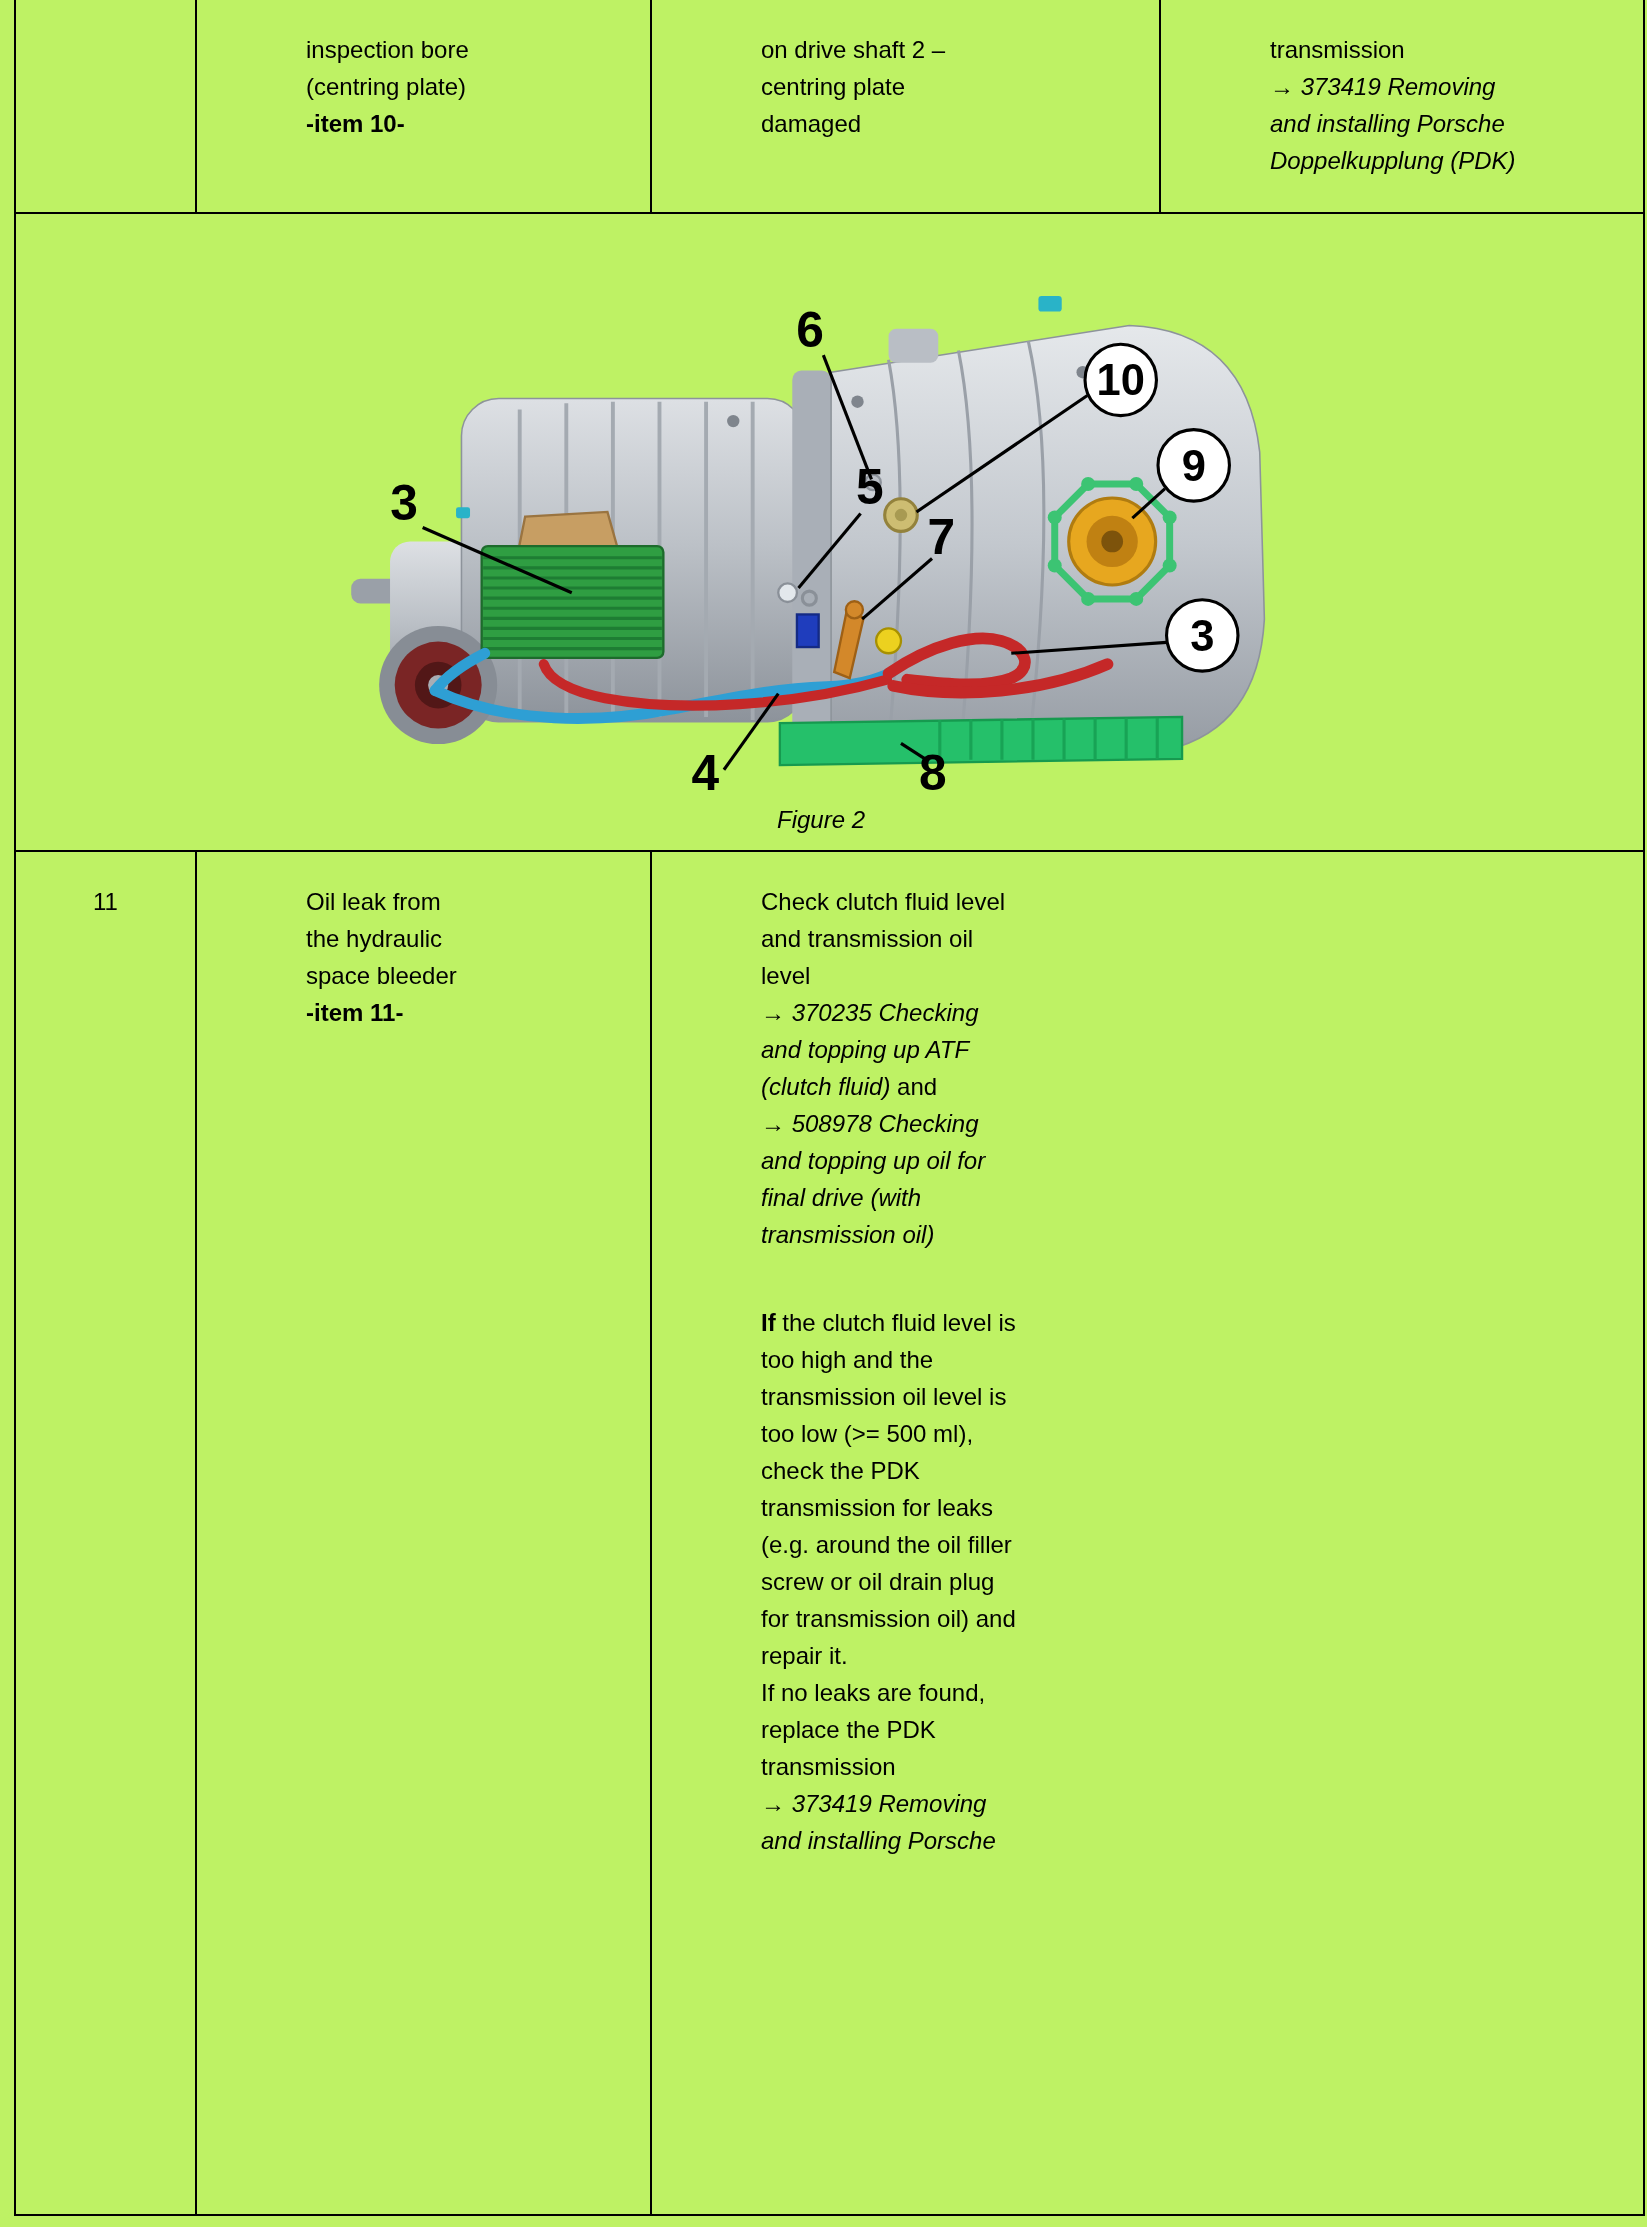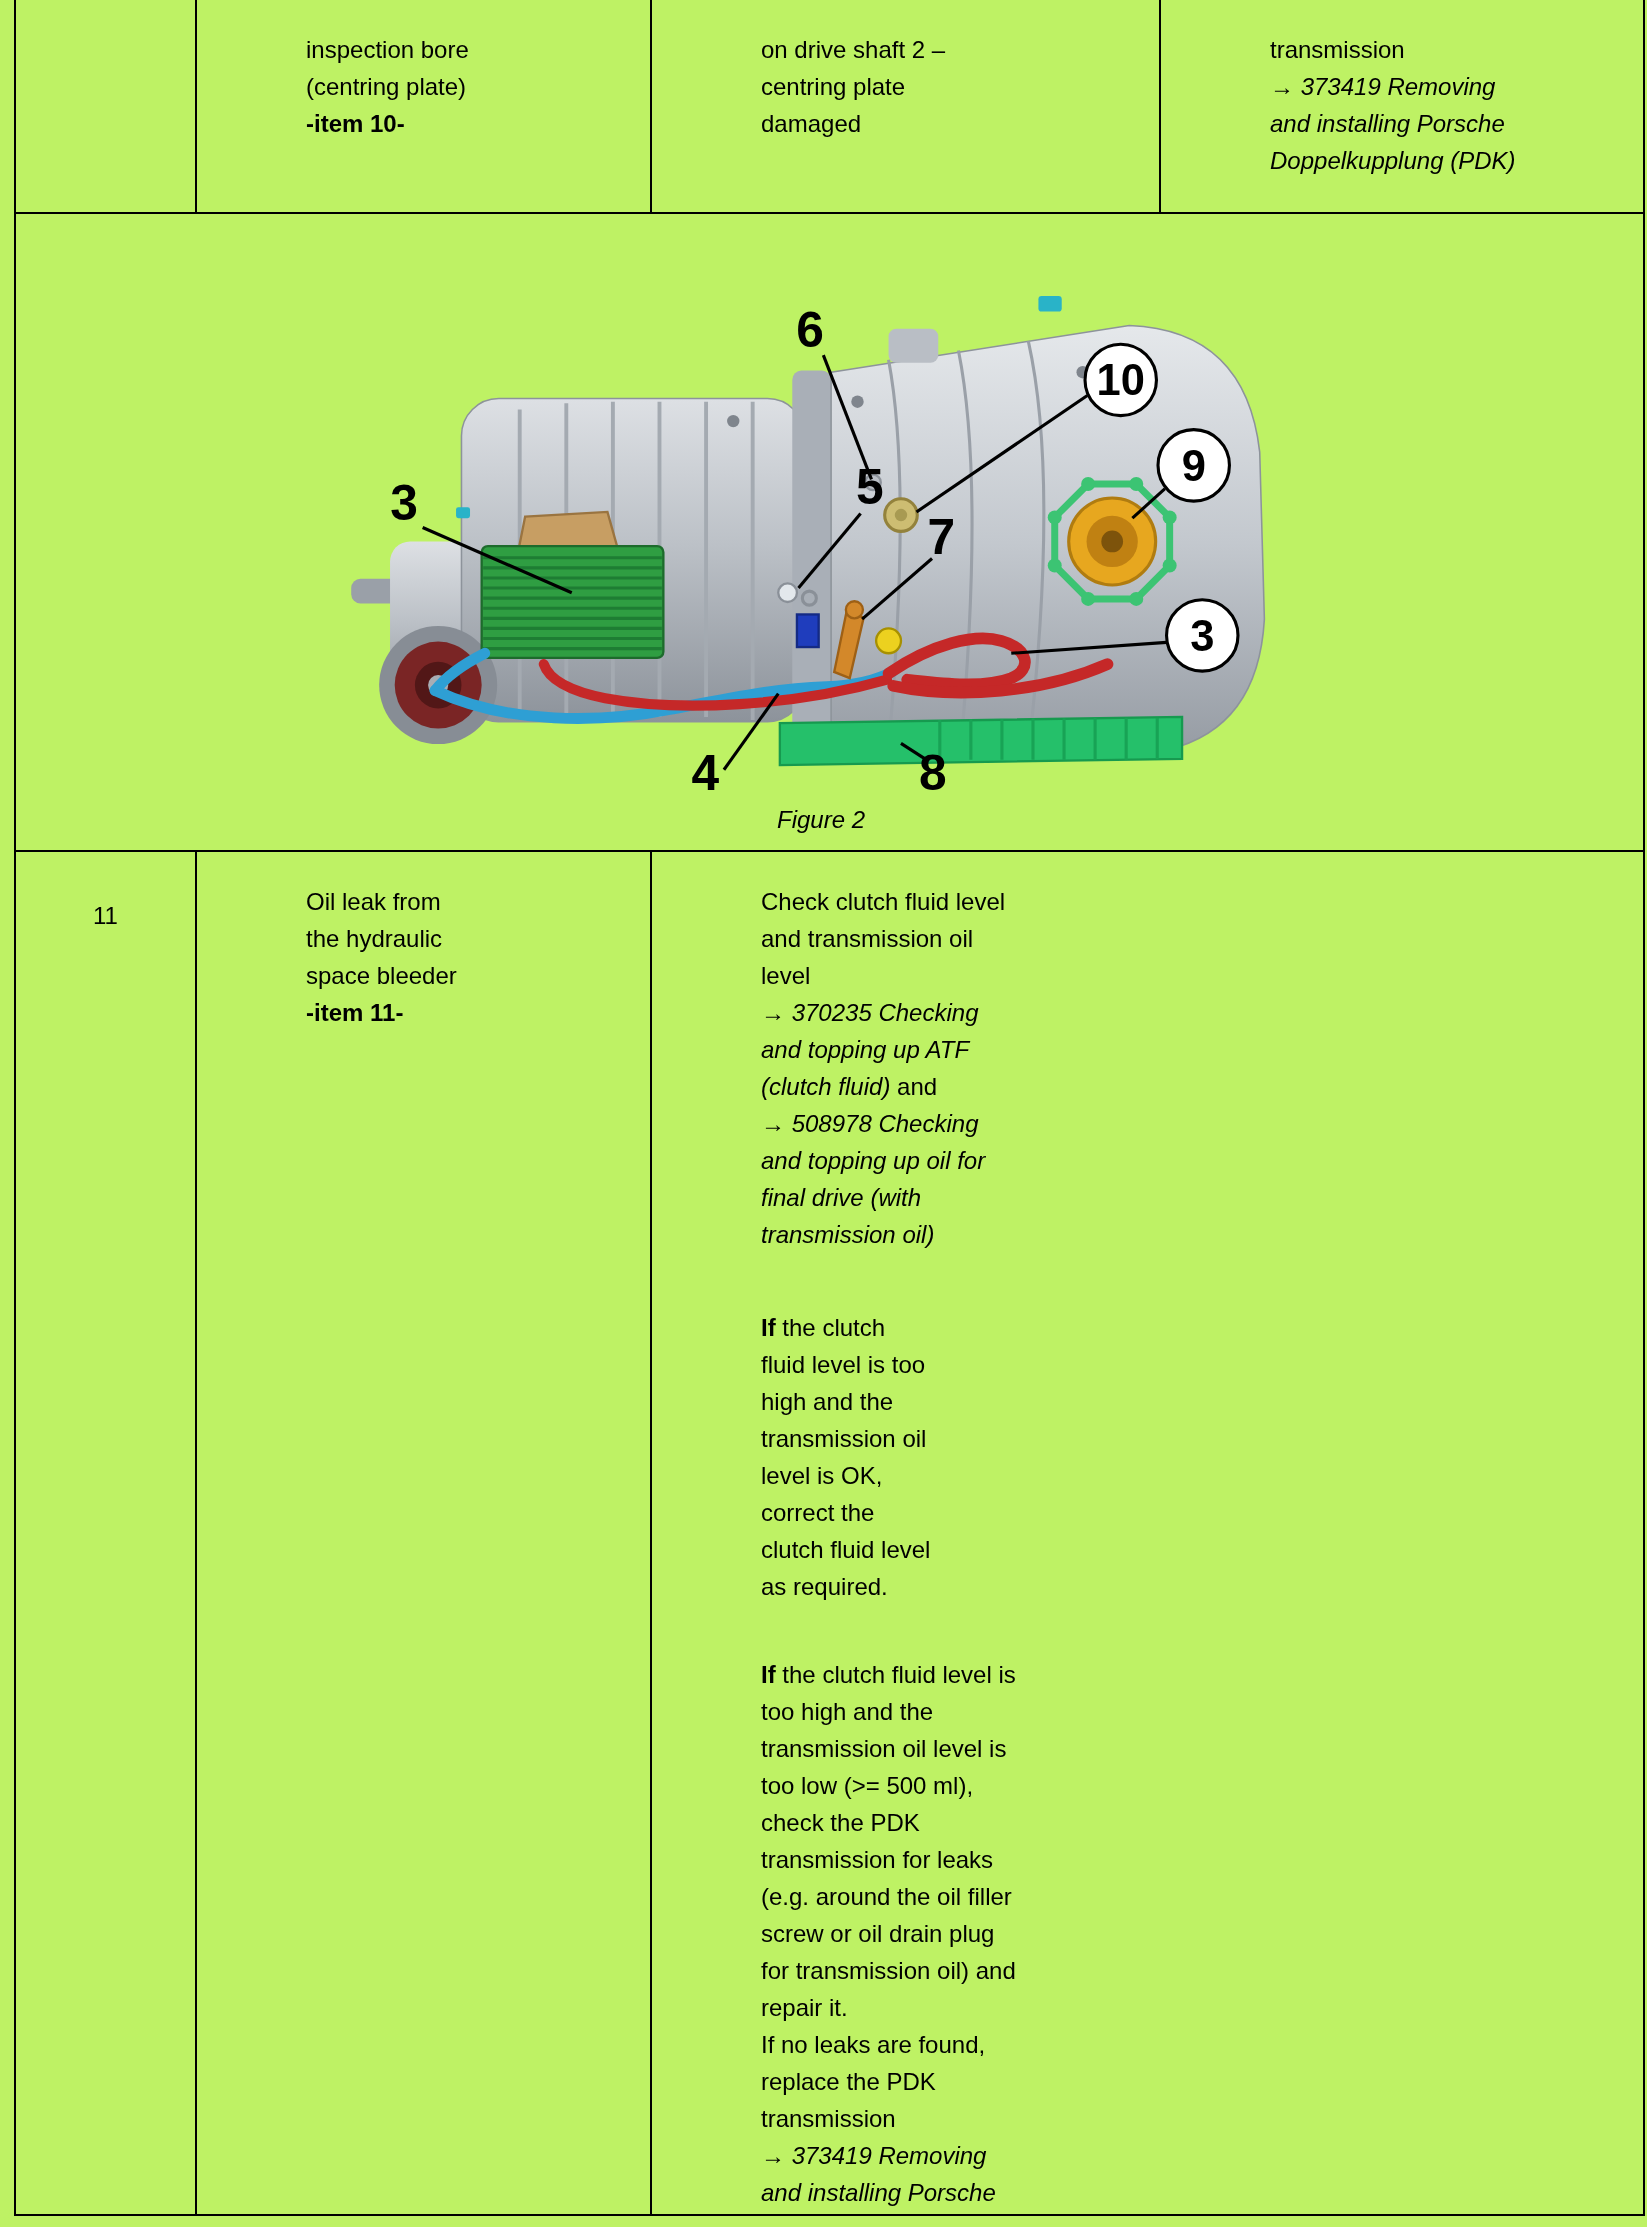--- a/index.html
+++ b/index.html
@@ -12,21 +12,21 @@
   .tbl {
     position:absolute; left:14px; top:0; width:1631px;
     border-left:2.3px solid #000; border-right:2.3px solid #000;
   }
   .grid-row { display:grid; grid-template-columns:179px 455px 509px 1fr; border-bottom:2.3px solid #000; }
   .grid-row > .cell + .cell { border-left:2.3px solid #000; }
   .row-top { height:214px; }
   .row-figure { position:relative; height:638px; border-bottom:2.3px solid #000; }
   .row-11 { height:1364px; }
   .cell { padding:31px 15.5px 15.5px 109px; overflow:hidden; }
-  .cell-num { text-align:center; padding:45px 0 0 0;border-radius:19px; }
+  .cell-num { text-align:center; padding:31px 0 0 0;border-radius:19px; }
   .txt { white-space:pre-line; }
   .ref { font-style:italic; }
   b { font-weight:bold; }
   .p2 { margin-top:56px; max-width:249px; }
   .p3 { margin-top:51px; }
   .fig-svg { position:absolute; left:329px; top:71px; }
   .fig-caption { position:absolute; left:329px; top:587px; width:952px; text-align:center; font-style:italic; }
   .fig-svg text { font-family:"Liberation Sans", sans-serif; font-weight:bold; fill:#000; }
   .callout-plain { font-size:64px; }
   .callout-circled { font-size:56px; }
@@ -181,28 +181,20 @@
         <div class="txt"><span>Check clutch fluid level
 and transmission oil
 level
 </span><i class="ref">→ 370235 Checking
 and topping up ATF
 (clutch fluid)</i> <span>and
 </span><i class="ref">→ 508978 Checking
 and topping up oil for
 final drive (with
 transmission oil)</i></div>
-        <div class="txt p2"><b>If</b> <span>the clutch
-fluid level is too
-high and the
-transmission oil
-level is OK,
-correct the
-clutch fluid level
-as required.</span></div>
         <div class="txt p3"><b>If</b> <span>the clutch fluid level is
 too high and the
 transmission oil level is
 too low (&gt;= 500 ml),
 check the PDK
 transmission for leaks
 (e.g. around the oil filler
 screw or oil drain plug
 for transmission oil) and
 repair it.

